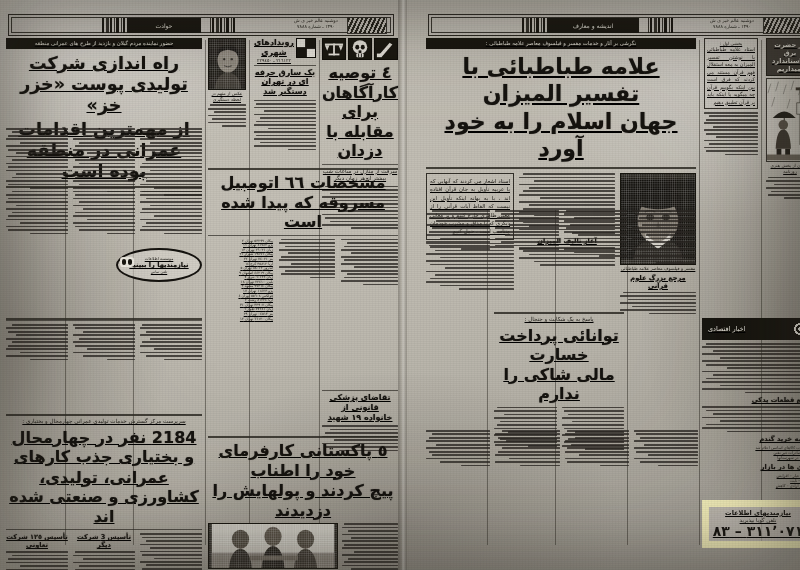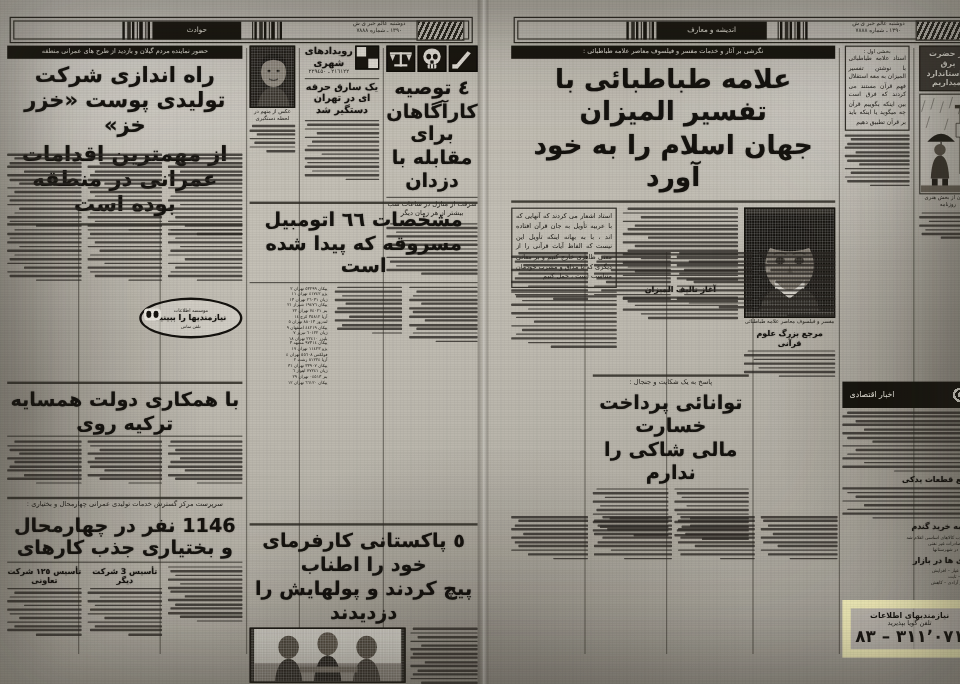--- a/index.html
+++ b/index.html
@@ -47,21 +47,21 @@
   .ink{ --ls:2px; }
   .lines{
     width:100%;
   }
   .ln{
     height:1.6px;margin-bottom:1.9px;background:#2a2722;opacity:.78;border-radius:.5px;
   }
   .ln.s90{width:90%}.ln.s96{width:96%}.ln.s100{width:100%}
   .ln.s78{width:78%}.ln.s62{width:62%}.ln.s45{width:45%}.ln.s84{width:84%}
 
-  .col{position:absolute;}
+  .col{position:absolute;text-decoration:underline;}
   .rule-v{position:absolute;width:1px;background:#3a3730;opacity:.55;}
   .rule-h{position:absolute;height:1px;background:#2e2b25;opacity:.7;}
   .rule-h.thick{height:2px;opacity:.85;}
 
   
   .masthead{position:absolute;left:8px;right:8px;top:14px;height:22px;
     border:1.5px solid #2b2822;background:rgba(208,204,196,.55);}
   .mast-inner{position:absolute;inset:2px;border:1px solid #3a3730;}
   .pagenum{position:absolute;top:2px;height:18px;width:30px;display:flex;align-items:center;justify-content:center;
     font-size:13px;font-weight:bold;color:#1d1b17;font-family:"DejaVu Sans",sans-serif;}
@@ -347,20 +347,35 @@
               <div>آریا ٨١٢٢٤ رشت ٢</div>
               <div>پیکان ٣٣٩٠٧ تهران ٣١</div>
               <div>ژیان ٧٧٢٤١ اهواز ٦</div>
               <div>بنز ٠٤٥١٣ تهران ٢٩</div>
               <div>پیکان ٦٦١٢٠ تهران ١٢</div>
             </div>
         </div>
       </div>
     </div>
 
+    <div class="col" style="right:4px;top:390px;width:76px;">
+      <div class="rule-h" style="position:relative;margin-bottom:2px;"></div>
+      <div class="hl sm">تقاضای پزشکی قانونی از</div>
+      <div class="hl sm">خانواده ١٩ شهید</div>
+      <div class="lines ink" style="margin-top:3px;">
+        <div class="ln s100"></div>
+          <div class="ln s90"></div>
+          <div class="ln s96"></div>
+          <div class="ln s100"></div>
+        <div class="ln s84"></div>
+          <div class="ln s100"></div>
+          <div class="ln s96"></div>
+          <div class="ln s78"></div>
+      </div>
+    </div>
 
     <div class="col" style="right:4px;top:436px;width:190px;">
       <div class="rule-h thick" style="position:relative;"></div>
       <div class="hl md" style="margin:3px 0 1px;">٥ پاکستانی کارفرمای خود را اطناب</div>
       <div class="hl md" style="margin-bottom:3px;">پیچ کردند و پولهایش را دزدیدند</div>
       <div style="display:flex;gap:4px;">
         <div style="width:56px;">
           <div class="lines ink">
             <div class="ln s96"></div>
               <div class="ln s100"></div>
@@ -550,21 +565,20 @@
           <div class="ln s84"></div>
           <div class="ln s90"></div>
           <div class="ln s100"></div>
         <div class="ln s96"></div>
           <div class="ln s62"></div>
       </div>
     </div>
 
     <div class="col" style="right:200px;top:318px;width:196px;">
       <div class="rule-h thick" style="position:relative;"></div>
-      <div class="hl md" style="margin:3px 0 1px;">با همکاری دولت همسایه ترکیه روی</div>
       <div class="rule-h" style="position:relative;margin-bottom:3px;"></div>
       <div class="hidden-text">خبرنگار اطلاعات از ارومیه</div>
       <div style="display:flex;gap:5px;">
         <div style="flex:1;" class="lines ink">
           <div class="ln s96"></div>
             <div class="ln s100"></div>
             <div class="ln s90"></div>
             <div class="ln s100"></div>
           <div class="ln s84"></div>
             <div class="ln s96"></div>
@@ -599,21 +613,22 @@
           <div class="ln s78"></div>
             <div class="ln s100"></div>
             <div class="ln s62"></div>
         </div>
       </div>
     </div>
 
     <div class="col" style="right:200px;top:414px;width:196px;">
       <div class="rule-h thick" style="position:relative;"></div>
       <div class="subhead" style="margin:2px 0;">سرپرست مرکز گسترش خدمات تولیدی عمرانی چهارمحال و بختیاری :</div>
-      <div class="hl lg" style="margin-bottom:1px;">1146 نفر در چهارمحال و بختیاری جذب کارهای</div>
+      <div class="hl lg" style="margin-bottom:1px;">2184 نفر در چهارمحال و بختیاری جذب کارهای</div>
+      <div class="hl lg" style="margin-bottom:3px;">عمرانی، تولیدی، کشاورزی و صنعتی شده اند</div>
       <div class="rule-h" style="position:relative;margin-bottom:3px;"></div>
       <div style="display:flex;gap:5px;">
         <div style="flex:1;">
           <div class="lines ink">
             <div class="ln s100"></div>
               <div class="ln s96"></div>
               <div class="ln s90"></div>
               <div class="ln s100"></div>
             <div class="ln s84"></div>
               <div class="ln s100"></div>

